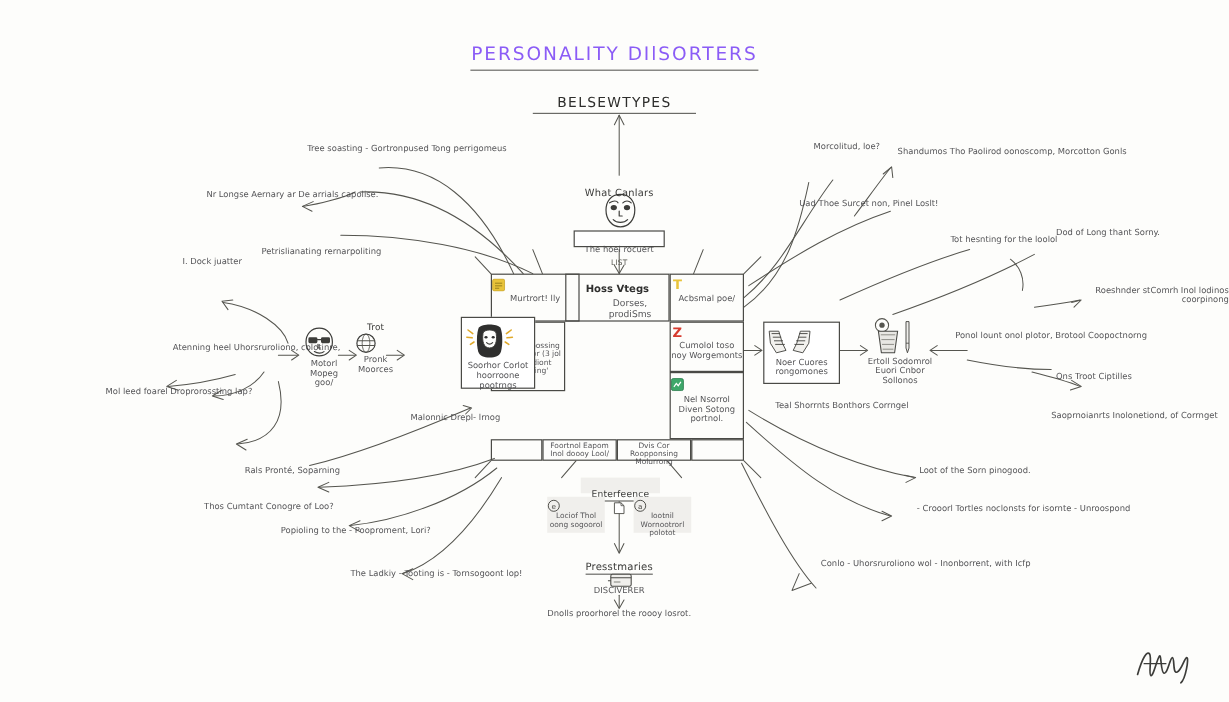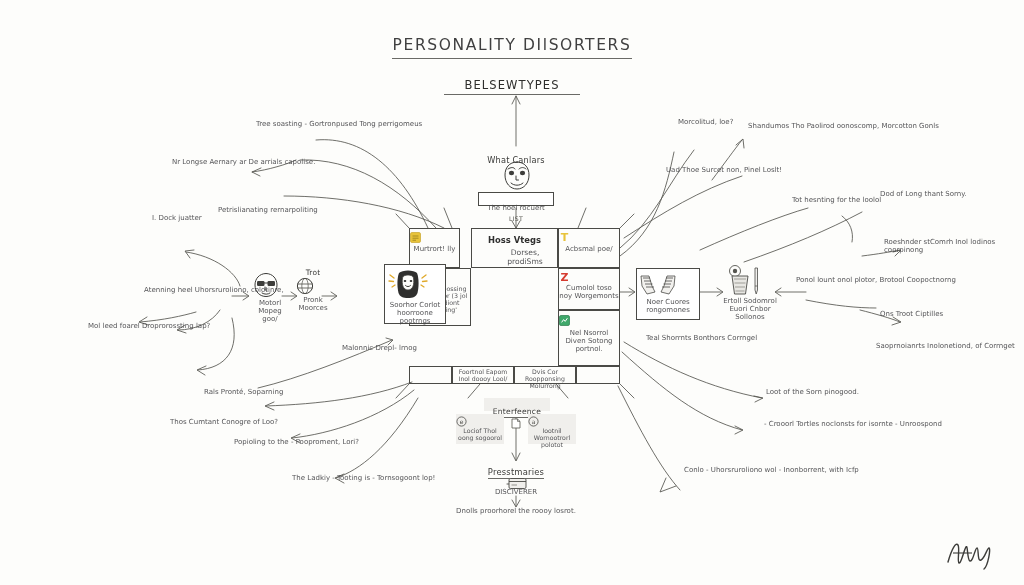--- a/index.html
+++ b/index.html
@@ -12,31 +12,31 @@
   
   .hand{
     font-family:"DejaVu Sans", sans-serif;
     color:#3a3a38;
     letter-spacing:.2px;
     line-height:1.22;
     white-space:pre-line;
   }
   .title{
     font-family:"DejaVu Sans", sans-serif;
-    font-size:15.5px;letter-spacing:1.6px;color:#404040;
+    font-size:15.5px;letter-spacing:1.6px;color:#8b5cf6;
     text-align:center;white-space:nowrap;
   }
   .title-rule{height:1px;background:#6a6a66;margin-top:3px;}
   .subtitle{
     font-size:11.5px;letter-spacing:1.1px;color:#2e2e2c;text-align:center;white-space:nowrap;
   }
   .sub-rule{height:1px;background:#6a6a66;margin-top:2px;}
   .note-tiny{font-size:6.2px;color:#56564f;}
   .scribble{
-    font-size:7px;color:#47474a;filter:blur(.28px);opacity:.92;
+    font-size:7px;color:#47474a;filter:blur(.28px);opacity:.92;text-align:right;
   }
   .scribble-b{font-size:7.6px;color:#2f2f2e;font-weight:bold;filter:blur(.2px);}
   
   #grid{left:409px;top:228px;width:211px;height:156px;}
   .gcell{position:absolute;border:1px solid #4a4a46;box-sizing:border-box;background:transparent;}
   .gtext{position:absolute;left:0;right:0;text-align:center;}
   
   .framebox{border:1px solid #4a4a46;background:#fff;box-sizing:border-box;}
   .greybox{background:#f0efec;box-sizing:border-box;}
   .underline{border-bottom:1px solid #6a6a66;display:inline-block;padding-bottom:1px;}
@@ -166,21 +166,21 @@
 </div>
 <div class="abs framebox ctr" style="left:478px;top:192px;width:76px;height:14px;padding-top:2px;">
   <span class="scribble">The hoel rocuert</span>
 </div>
 <div class="abs ctr" style="left:486px;top:206px;width:60px;">
   <span class="note-tiny hand">LIST</span>
 </div>
 
 <div class="abs" id="grid">
 
-  <div class="gcell" style="left:0;top:0;width:51px;height:40px;">
+  <div class="gcell" style="left:0;top:0;width:74px;height:40px;">
     <div class="ctr" style="margin-top:3px;">
       <svg width="11" height="11" viewBox="0 0 11 11">
           <rect x="0.5" y="0.5" width="10" height="10" rx="1.5" fill="#e8c33a" stroke="#c8a52c" stroke-width=".7"></rect>
           <path d="M2.5,4 h6 M2.5,6.2 h6 M2.5,8.2 h3.5" stroke="#8a7318" stroke-width=".7" fill="none"></path>
         </svg>
     </div>
     <div class="gtext scribble" style="top:16px;">Murtrort!
 lly</div>
   </div>
 

